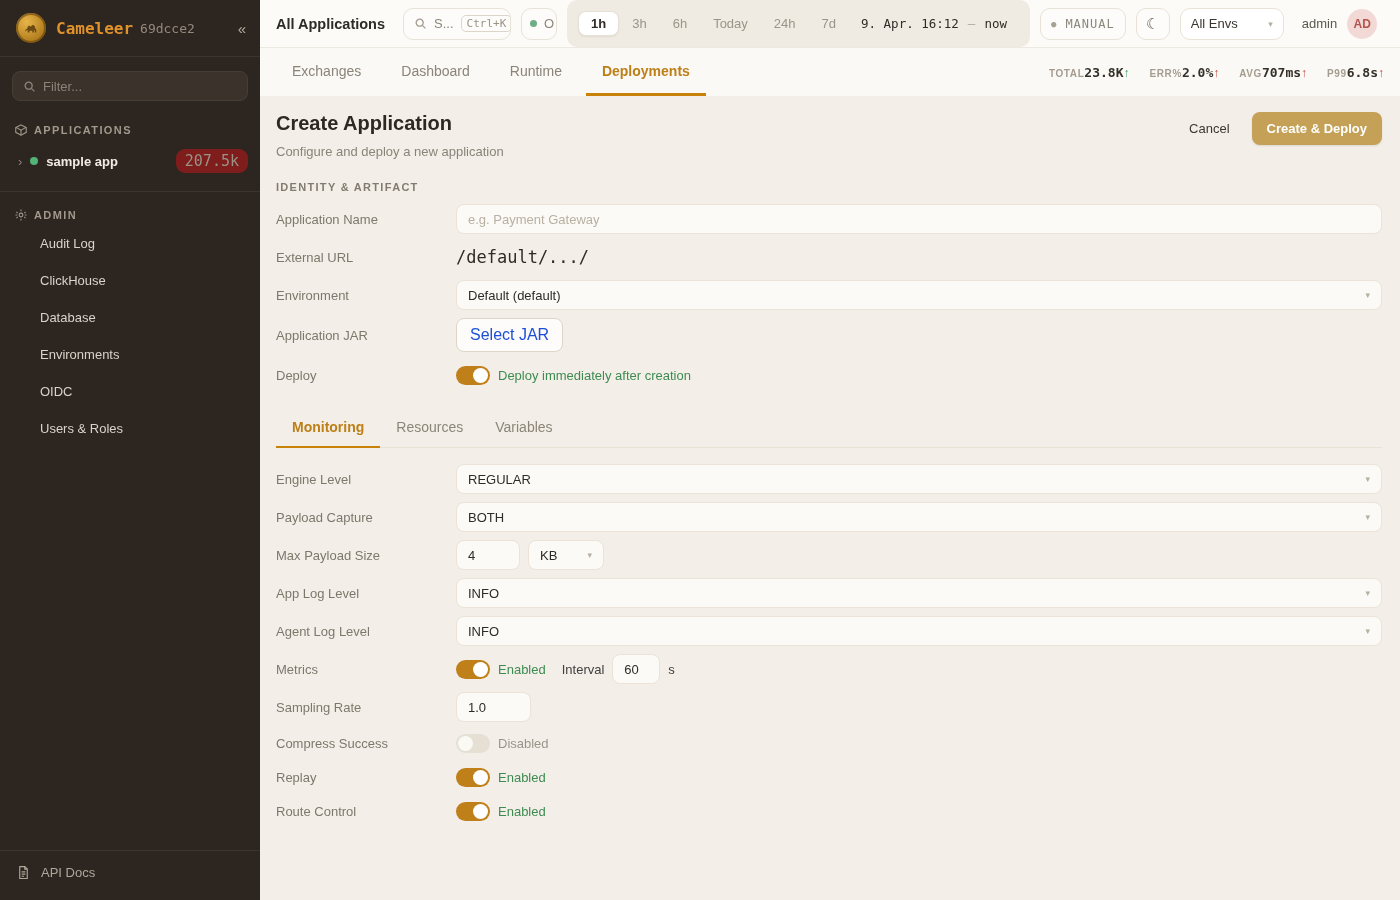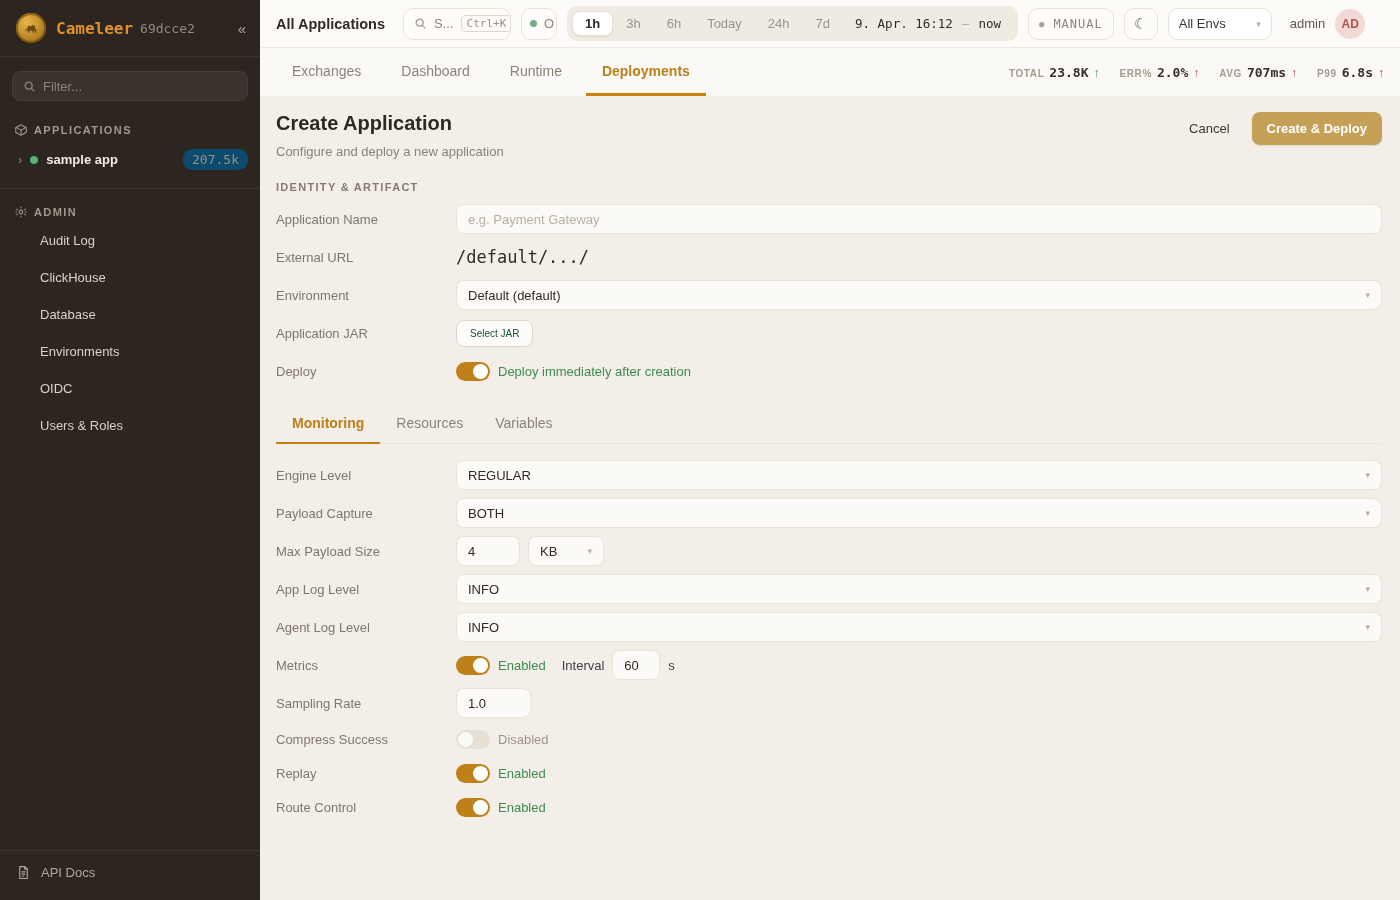--- a/index.html
+++ b/index.html
@@ -15,55 +15,55 @@
   .logo-ver { font-family:"DejaVu Sans Mono", monospace; font-size:13px; color:#95897d; margin-left:7px; }
   .collapse-btn { margin-left:auto; color:#b4aa9e; font-size:15px; cursor:pointer; }
   .sb-filter { margin:14px 12px 6px; }
   .sb-filter-box { display:flex; align-items:center; gap:7px; background:#3a322b; border:1px solid #463d34; border-radius:8px; height:30px; padding:0 10px; color:#8d8378; font-size:13px; }
   .sb-section { display:flex; align-items:center; gap:6px; padding:16px 14px 6px; color:#a2988c; font-size:11px; font-weight:bold; letter-spacing:1.4px; }
   .sb-section svg { width:14px; height:14px; stroke:#a2988c; }
   .app-row { display:flex; align-items:center; padding:6px 12px 6px 18px; cursor:pointer; }
   .app-chev { color:#8a8176; font-size:13px; margin-right:8px; }
   .app-dot { width:8px; height:8px; border-radius:50%; background:#52b277; margin-right:8px; }
   .app-name { color:#f0ece5; font-size:13px; font-weight:bold; }
-  .app-count { margin-left:auto; background:#0c4a6e; color:#9b9185; border-radius:9px; padding:3px 9px; font-size:13px; font-family:"DejaVu Sans Mono", monospace; }
+  .app-count { margin-left:auto; background:#7f1d1d; color:#9b9185; border-radius:9px; padding:3px 9px; font-size:15px; font-family:"DejaVu Sans Mono", monospace; }
   .sb-div { border-top:1px solid rgba(255,255,255,.07); margin-top:12px; }
   .admin-item { padding:8px 14px 8px 40px; font-size:13px; color:#d9d3ca; cursor:pointer; margin-bottom:6px; }
   .sb-bottom { margin-top:auto; border-top:1px solid rgba(255,255,255,.07); padding:14px 16px 20px; display:flex; align-items:center; gap:10px; color:#b0a79b; font-size:13px; cursor:pointer; }
   .sb-bottom svg { width:15px; height:15px; stroke:#b0a79b; }
 
   
   .main { flex:1; display:flex; flex-direction:column; height:900px; }
   .topbar { height:48px; background:#fcfbf8; border-bottom:1px solid #eee9e0; display:flex; align-items:center; padding:0 16px; gap:10px; flex-shrink:0; }
   .tb-title { font-size:14.5px; font-weight:bold; color:#2f2b26; margin-right:8px; }
   .pillbtn { display:flex; align-items:center; gap:7px; background:#fdfcfa; border:1px solid #e9e3d7; border-radius:10px; height:32px; padding:0 10px; font-size:13px; color:#8d877b; cursor:pointer; }
   .search-btn { width:108px; overflow:hidden; }
   .search-btn svg { width:13px; height:13px; flex-shrink:0; }
   .kbd { border:1px solid #ddd6c8; border-radius:5px; padding:1px 5px; font-size:11px; color:#9a9386; font-family:"DejaVu Sans Mono", monospace; white-space:nowrap; }
   .online-btn { width:36px; overflow:hidden; padding:0 8px; }
   .online-dot { width:7px; height:7px; border-radius:50%; background:#6fae85; flex-shrink:0; }
-  .seg { display:flex; align-items:center; background:#f0ebe2; border-radius:10px; padding:5px; }
+  .seg { display:flex; align-items:center; background:#f0ebe2; border-radius:10px; padding:11px; }
   .seg-item { padding:5px 13px; border-radius:8px; font-size:13px; color:#9b9488; cursor:pointer; white-space:nowrap; }
   .seg-item.active { background:#fff; color:#2f2b26; font-weight:bold; border:1px solid #e7e1d5; box-shadow:0 1px 2px rgba(0,0,0,.07); padding:4px 12px; }
   .seg-date { display:flex; align-items:center; gap:9px; padding:0 12px; font-family:"DejaVu Sans Mono", monospace; font-size:12.5px; color:#2f2b26; cursor:pointer; }
   .seg-sep { color:#b1a99b; }
   .manual-btn { font-family:"DejaVu Sans Mono", monospace; font-size:12px; letter-spacing:1px; color:#8d877b; gap:8px; }
   .manual-dot { font-size:9px; color:#a8a195; }
   .icon-btn { width:34px; justify-content:center; padding:0; font-size:15px; color:#6e685d; }
   .envs-btn { width:104px; justify-content:space-between; background:#fff; color:#3a352e; }
   .chev-down { font-size:9px; color:#b6afa2; }
   .tb-user { font-size:13px; color:#5d574d; margin-left:8px; }
   .avatar { width:30px; height:30px; border-radius:50%; background:#f3d9d6; color:#b2544d; font-size:12px; font-weight:bold; display:flex; align-items:center; justify-content:center; cursor:pointer; }
 
   .navrow { height:48px; background:#fbf9f5; display:flex; align-items:stretch; padding:0 16px; flex-shrink:0; }
   .navtabs { display:flex; gap:8px;justify-content:flex-end; }
   .navtab { display:flex; align-items:center; padding:0 16px; font-size:14px; color:#8b8478; border-bottom:3px solid transparent; cursor:pointer; }
   .navtab.active { color:#bd7f17; font-weight:bold; border-bottom-color:#c8820a; }
   .statsbar { margin-left:auto; display:flex; align-items:center; gap:20px; }
-  .stat { display:flex; align-items:baseline; gap:5px; }
+  .stat { display:flex; align-items:baseline; }
   .stat-label { font-size:10px; font-weight:bold; letter-spacing:.6px; color:#a59c90; }
   .stat-value { font-size:13px; font-weight:bold; font-family:"DejaVu Sans Mono", monospace; color:#353029; }
   .arrow-good { color:#3f9b63; font-weight:bold; font-size:12px; }
   .arrow-bad { color:#c2473d; font-weight:bold; font-size:12px; }
 
   
   .content { flex:1; background:#f3efe8; padding:16px 18px 0 16px; overflow:hidden; }
   .page-head { display:flex; align-items:flex-start; }
   .page-title { font-size:20px; font-weight:bold; color:#2c2822; }
   .page-sub { font-size:13px; color:#8a8378; margin-top:9px; }
@@ -73,21 +73,21 @@
 
   .section-label { font-size:11px; font-weight:bold; letter-spacing:1.3px; color:#837b6f; margin:22px 0 11px; }
   .frow { display:flex; align-items:center; margin-bottom:8px; min-height:30px; }
   .frow.tight { min-height:26px; margin-bottom:0; }
   .flabel { width:180px; min-width:180px; font-size:13px; color:#7e776c; }
   .fctrl { flex:1; display:flex; align-items:center; gap:8px; }
   .tinput { height:30px; background:#fcfaf6; border:1px solid #eae3d6; border-radius:8px; font-size:13px; color:#2f2b26; padding:0 11px; width:100%; font-family:inherit; outline:none; }
   .tinput::placeholder { color:#b8b0a2; }
   .selectbox { height:30px; background:#fcfaf6; border:1px solid #eae3d6; border-radius:8px; font-size:13px; color:#2f2b26; padding:0 11px; width:100%; display:flex; align-items:center; justify-content:space-between; cursor:pointer; }
   .url-value { font-family:"DejaVu Sans Mono", monospace; font-size:17px; color:#2f2b26; }
-  .btn-secondary { font-size:10px; color:#14532d; background:#fdfcfa; border:1px solid #ddd6c7; border-radius:8px; padding:7px 13px; cursor:pointer; font-family:inherit; }
+  .btn-secondary { font-size:16px; color:#1d4ed8; background:#fdfcfa; border:1px solid #ddd6c7; border-radius:8px; padding:7px 13px; cursor:pointer; font-family:inherit; }
   .toggle { width:34px; min-width:34px; height:19px; border-radius:10px; background:#bf7f19; position:relative; cursor:pointer; }
   .toggle::after { content:''; position:absolute; width:15px; height:15px; border-radius:50%; background:#fff; top:2px; right:2px; }
   .toggle.off { background:#e6e0d4; }
   .toggle.off::after { right:auto; left:2px; background:#fbf9f4; }
   .t-green { font-size:13px; color:#3e8b52; }
   .t-muted { font-size:13px; color:#9b948a; }
   .t-gray { font-size:13px; color:#404040; }
 
   .subtabs { display:flex; margin-top:20px; border-bottom:1px solid #e9e3d6; padding-left:0; }
   .subtab { padding:9px 16px 11px; font-size:14px; color:#8b8478; cursor:pointer; border-bottom:2px solid transparent; margin-bottom:-1px; }

